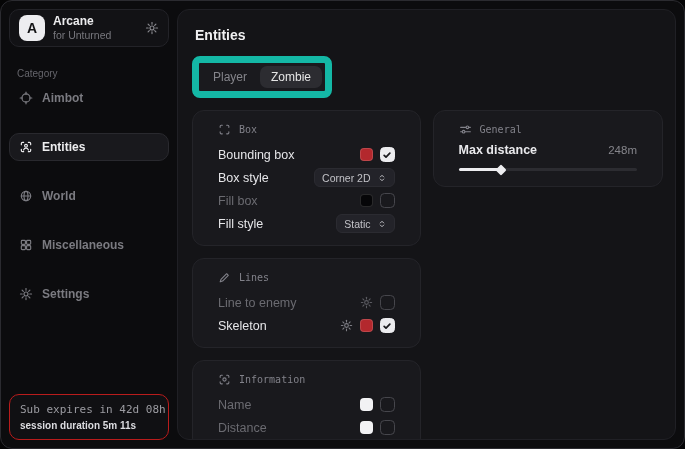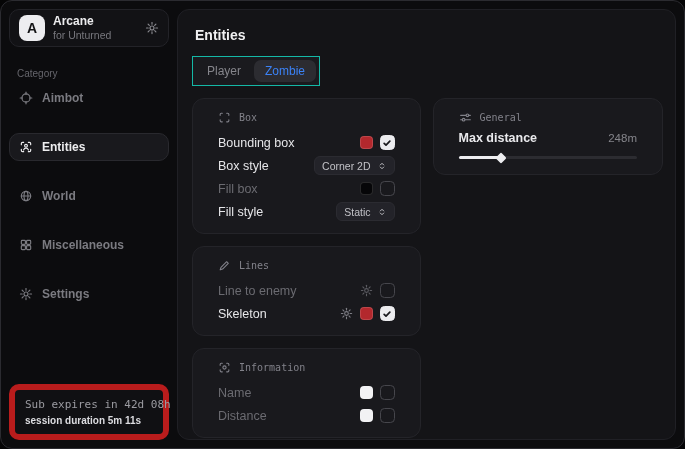--- a/index.html
+++ b/index.html
@@ -39,40 +39,40 @@
   .nav-item {
     display:flex; align-items:center; gap:9px;
     padding:6px 9px; border-radius:10px;
     border:1px solid transparent;
     color:#7b7b81; font-size:12px; cursor:default;
   }
   .nav-item.active { background:#19191d; border-color:#29292e; color:#ededef; }
   .nav-item .icn { display:flex; flex:none; }
   .sidebar-spacer { flex:1; }
   .status-card {
-    border:6px solid #b91c1c; border-radius:10px;
+    border:1px solid #b91c1c; border-radius:10px;
     background:#101013; padding:8px 10px; flex:none;
   }
   .status-expiry { font-family:"DejaVu Sans Mono", monospace; font-size:11px; color:#9c9ca2; white-space:nowrap; }
   .status-session { font-size:10px; font-weight:bold; color:#dcdce0; margin-top:4px; }
 
   
   .main {
     flex:1; margin:8px 8px 8px 0;
     background:#141417; border:1px solid #202025; border-radius:12px;
     padding:12px 12px; display:flex; flex-direction:column; overflow:hidden;
   }
   .page-title { font-size:14px; font-weight:bold; color:#f0f0f2; margin:5px 5px 13px; }
   .tabs {
     display:inline-flex; align-self:flex-start;
-    background:#1a1a1e; border:1px solid #14b8a6; border-radius:0; padding:3px; gap:2px;
+    background:#1a1a1e; border:7px solid #14b8a6; border-radius:8px; padding:3px; gap:2px;
     margin-left:2px;
   }
   .tab { font-size:12px; color:#85858b; padding:4px 11px; border-radius:7px; cursor:default; }
-  .tab.active { background:#2c2c31; color:#3b82f6; }
+  .tab.active { background:#2c2c31; color:#e5e5e5; }
   .columns { display:flex; gap:12px; margin-top:12px; margin-left:2px; }
   .col-left { width:238px; display:flex; flex-direction:column; gap:12px; }
   .col-right { width:240px; }
   .card { background:#19191d; border:1px solid #242429; border-radius:12px; padding:10px 25px; }
   .card-header {
     display:flex; align-items:center; gap:8px;
     color:#82828a; font-family:"DejaVu Sans Mono", monospace; font-size:10px;
     margin:2px 0 7px;
   }
   .card-header .icn { display:flex; }

